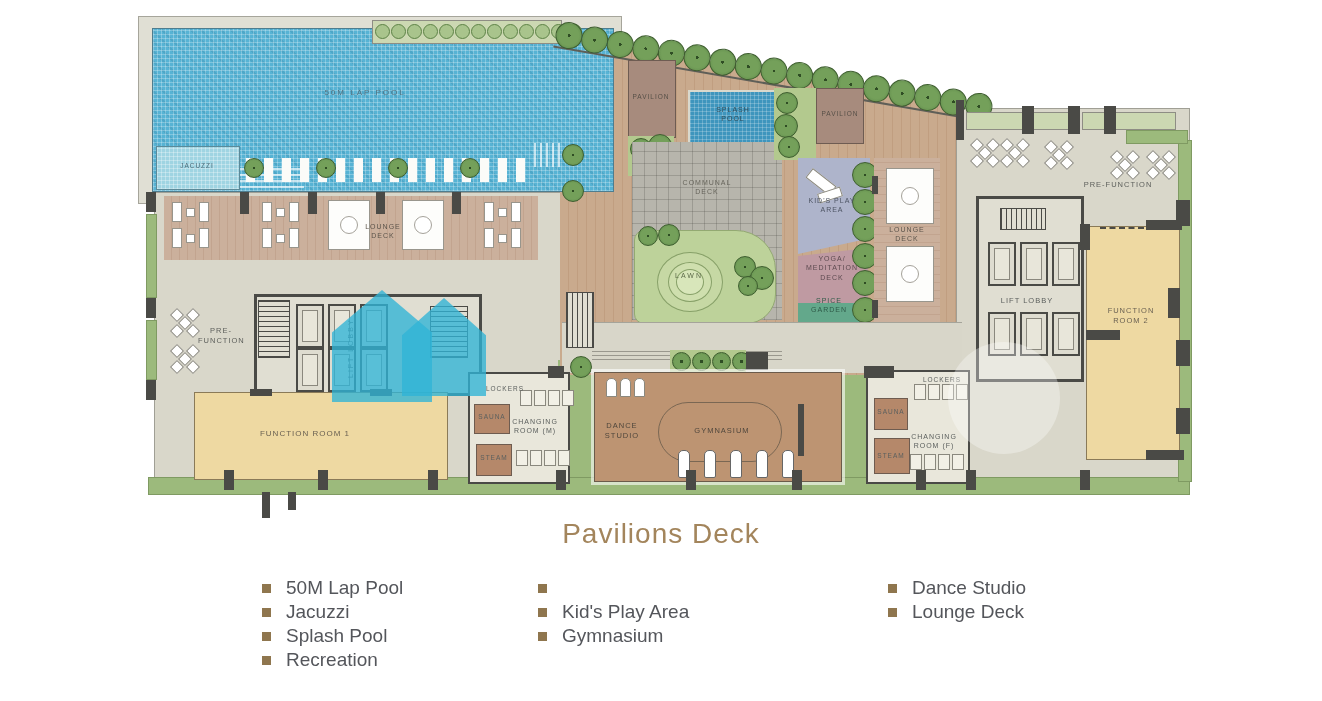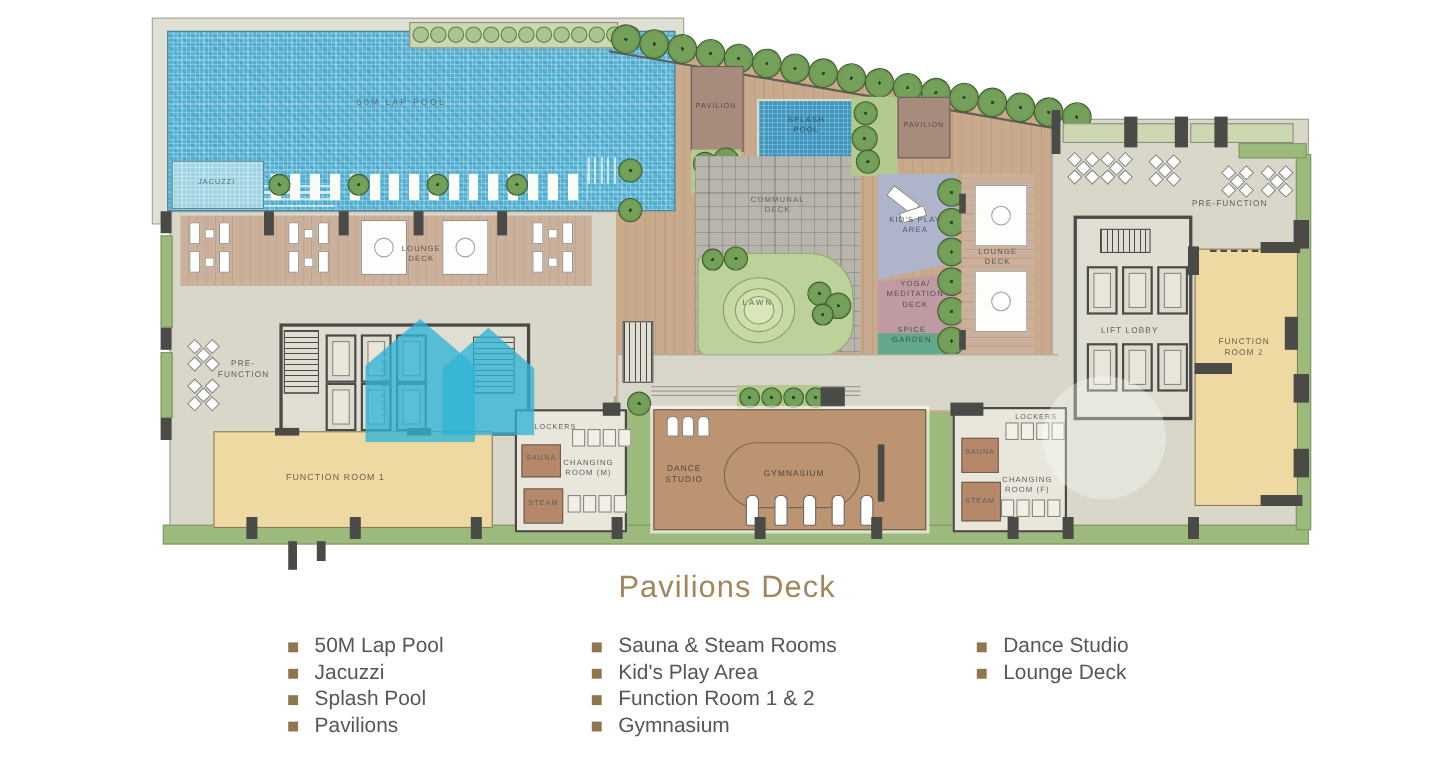--- a/index.html
+++ b/index.html
@@ -469,35 +469,30 @@
     <li>
         <span class="bullet"></span>
         <span>Jacuzzi</span>
       </li>
     <li>
         <span class="bullet"></span>
         <span>Splash Pool</span>
       </li>
     <li>
         <span class="bullet"></span>
-        <span>Pavilions</span>
+        <span>Recreation</span>
       </li>
   </ul>
   <ul class="legend-col" style="left:538px">
     <li>
         <span class="bullet"></span>
-        <span>Sauna &amp; Steam Rooms</span>
       </li>
     <li>
         <span class="bullet"></span>
         <span>Kid's Play Area</span>
-      </li>
-    <li>
-        <span class="bullet"></span>
-        <span>Function Room 1 &amp; 2</span>
       </li>
     <li>
         <span class="bullet"></span>
         <span>Gymnasium</span>
       </li>
   </ul>
   <ul class="legend-col" style="left:888px">
     <li>
         <span class="bullet"></span>
         <span>Dance Studio</span>

